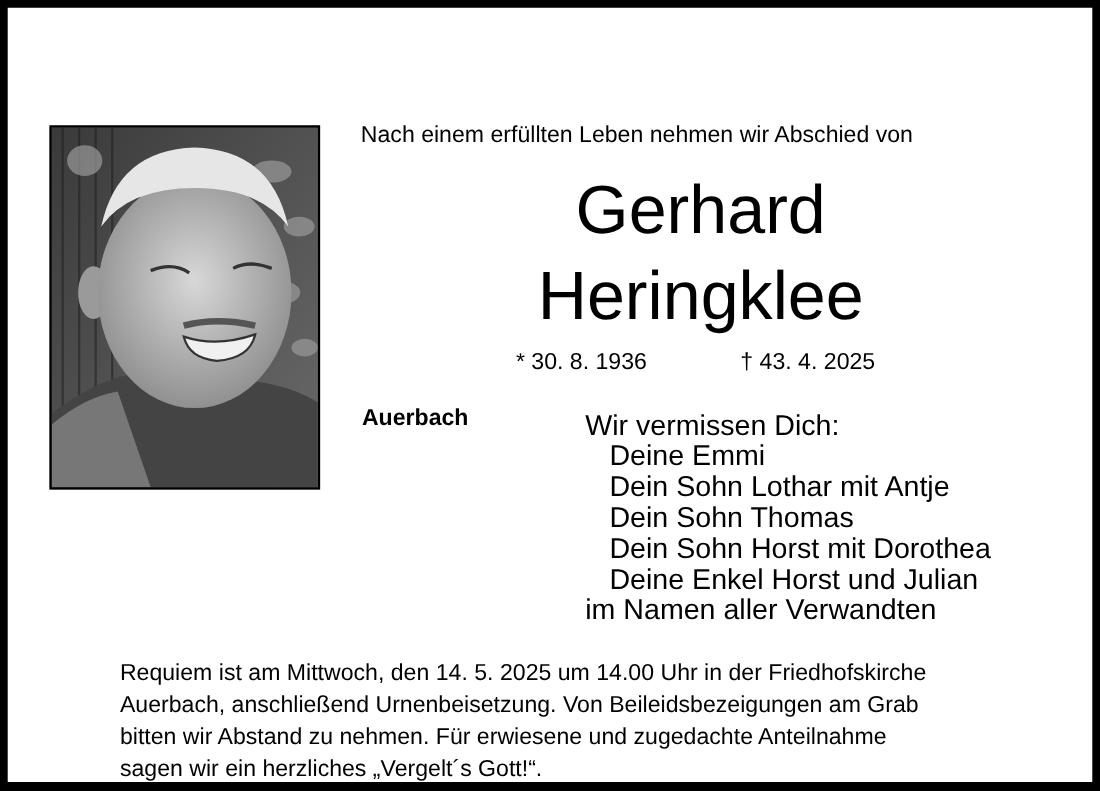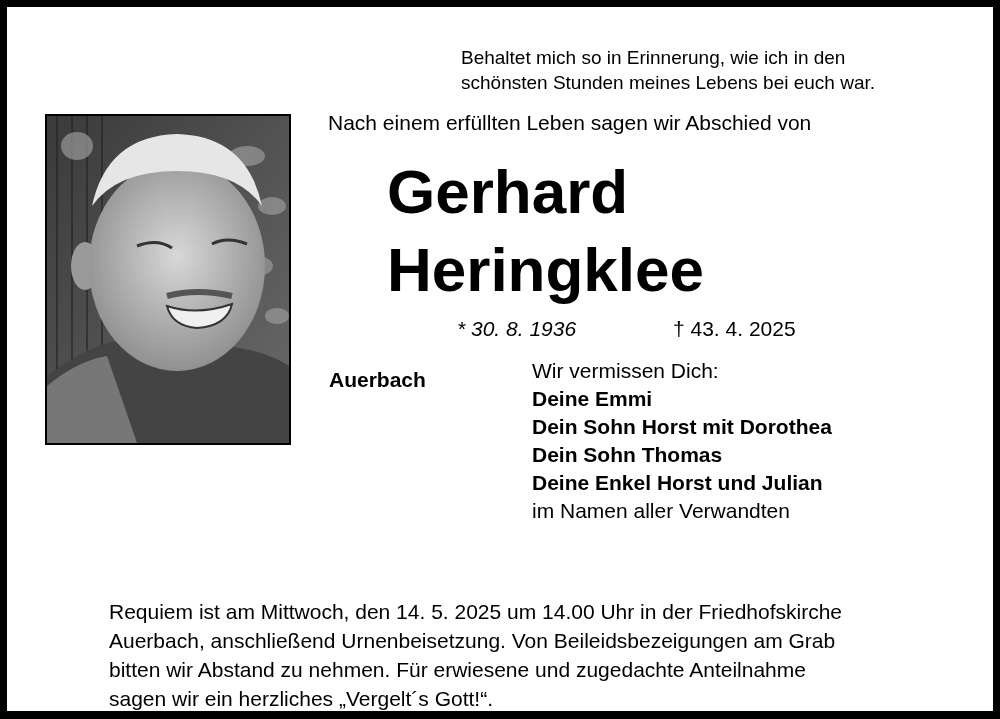--- a/index.html
+++ b/index.html
@@ -2,44 +2,40 @@
 <html><head>
 <meta charset="utf-8">
 <style>
   html, body { margin: 0; padding: 0; background: #fff; }
   body { width: 1000px; height: 719px; position: relative; overflow: hidden; font-family: "Liberation Sans", sans-serif; color: #000; }
   .frame { position: absolute; left: 0; top: 0; width: 1000px; height: 719px; box-sizing: border-box; border: 7px solid #000; border-bottom-width: 8px; background: #fff; }
   .abs { position: absolute; white-space: nowrap; }
   .motto { left: 454px; top: 38px; font-size: 19px; line-height: 25px; white-space: normal; width: 520px; }
   .intro { left: 321px; top: 104px; font-size: 21px; }
   .photo { left: 38px; top: 107px; width: 246px; height: 331px; border: 2px solid #000; box-sizing: border-box; background: #555; overflow: hidden; }
-  .name { left: 380px; width: 500px; font-weight: bold; font-size: 62px; line-height: 62px; }
+  .name { left: 380px; width: 500px; text-align: center; font-weight: normal; font-size: 62px; line-height: 62px; }
   .name1 { top: 154px; }
   .name2 { top: 232px; }
   .dates { top: 310px; font-size: 21px; }
-  .born { left: 450px; font-style: italic; }
+  .born { left: 462px; }
   .died { left: 666px; }
   .place { left: 322px; top: 361px; font-size: 21px; font-weight: bold; text-align: center; }
-  .mourners { left: 525px; top: 350px; font-size: 21px; line-height: 28px; }
+  .mourners { left: 525px; top: 365px; font-size: 26px; line-height: 28px; }
   .mourners div { white-space: nowrap; }
-  .bold { font-weight: bold; }
+  .bold { font-weight: normal; margin-left: 22px; }
   .footer { left: 62px; top: 590px; font-size: 21px; line-height: 29px; }
   .footer div { white-space: nowrap; margin-left: 40px; }
 </style>
 </head>
 <body>
 
 <div class="frame">
 
-  <div class="abs motto">
-    <div>Behaltet mich so in Erinnerung, wie ich in den</div>
-    <div>schönsten Stunden meines Lebens bei euch war.</div>
-  </div>
 
-  <div class="abs intro">Nach einem erfüllten Leben sagen wir Abschied von</div>
+  <div class="abs intro">Nach einem erfüllten Leben nehmen wir Abschied von</div>
 
   <div class="abs photo">
     <svg width="242" height="327" viewBox="0 0 242 327">
       <defs>
         <linearGradient id="bg" x1="0" y1="0" x2="1" y2="1">
           <stop offset="0" stop-color="#3a3a3a"></stop>
           <stop offset="1" stop-color="#6a6a6a"></stop>
         </linearGradient>
         <radialGradient id="face" cx="0.5" cy="0.45" r="0.6">
           <stop offset="0" stop-color="#d8d8d8"></stop>
@@ -76,22 +72,23 @@
   <div class="abs name name2">Heringklee</div>
 
   <div class="abs dates born">* 30. 8. 1936</div>
   <div class="abs dates died">† 43. 4. 2025</div>
 
   <div class="abs place">Auerbach</div>
 
   <div class="abs mourners">
     <div>Wir vermissen Dich:</div>
     <div class="bold">Deine Emmi</div>
+    <div class="bold">Dein Sohn Lothar mit Antje</div>
+    <div class="bold">Dein Sohn Thomas</div>
     <div class="bold">Dein Sohn Horst mit Dorothea</div>
-    <div class="bold">Dein Sohn Thomas</div>
     <div class="bold">Deine Enkel Horst und Julian</div>
     <div>im Namen aller Verwandten</div>
   </div>
 
   <div class="abs footer">
     <div>Requiem ist am Mittwoch, den 14. 5. 2025 um 14.00 Uhr in der Friedhofskirche</div>
     <div>Auerbach, anschließend Urnenbeisetzung. Von Beileidsbezeigungen am Grab</div>
     <div>bitten wir Abstand zu nehmen. Für erwiesene und zugedachte Anteilnahme</div>
     <div>sagen wir ein herzliches „Vergelt´s Gott!“.</div>
   </div>

